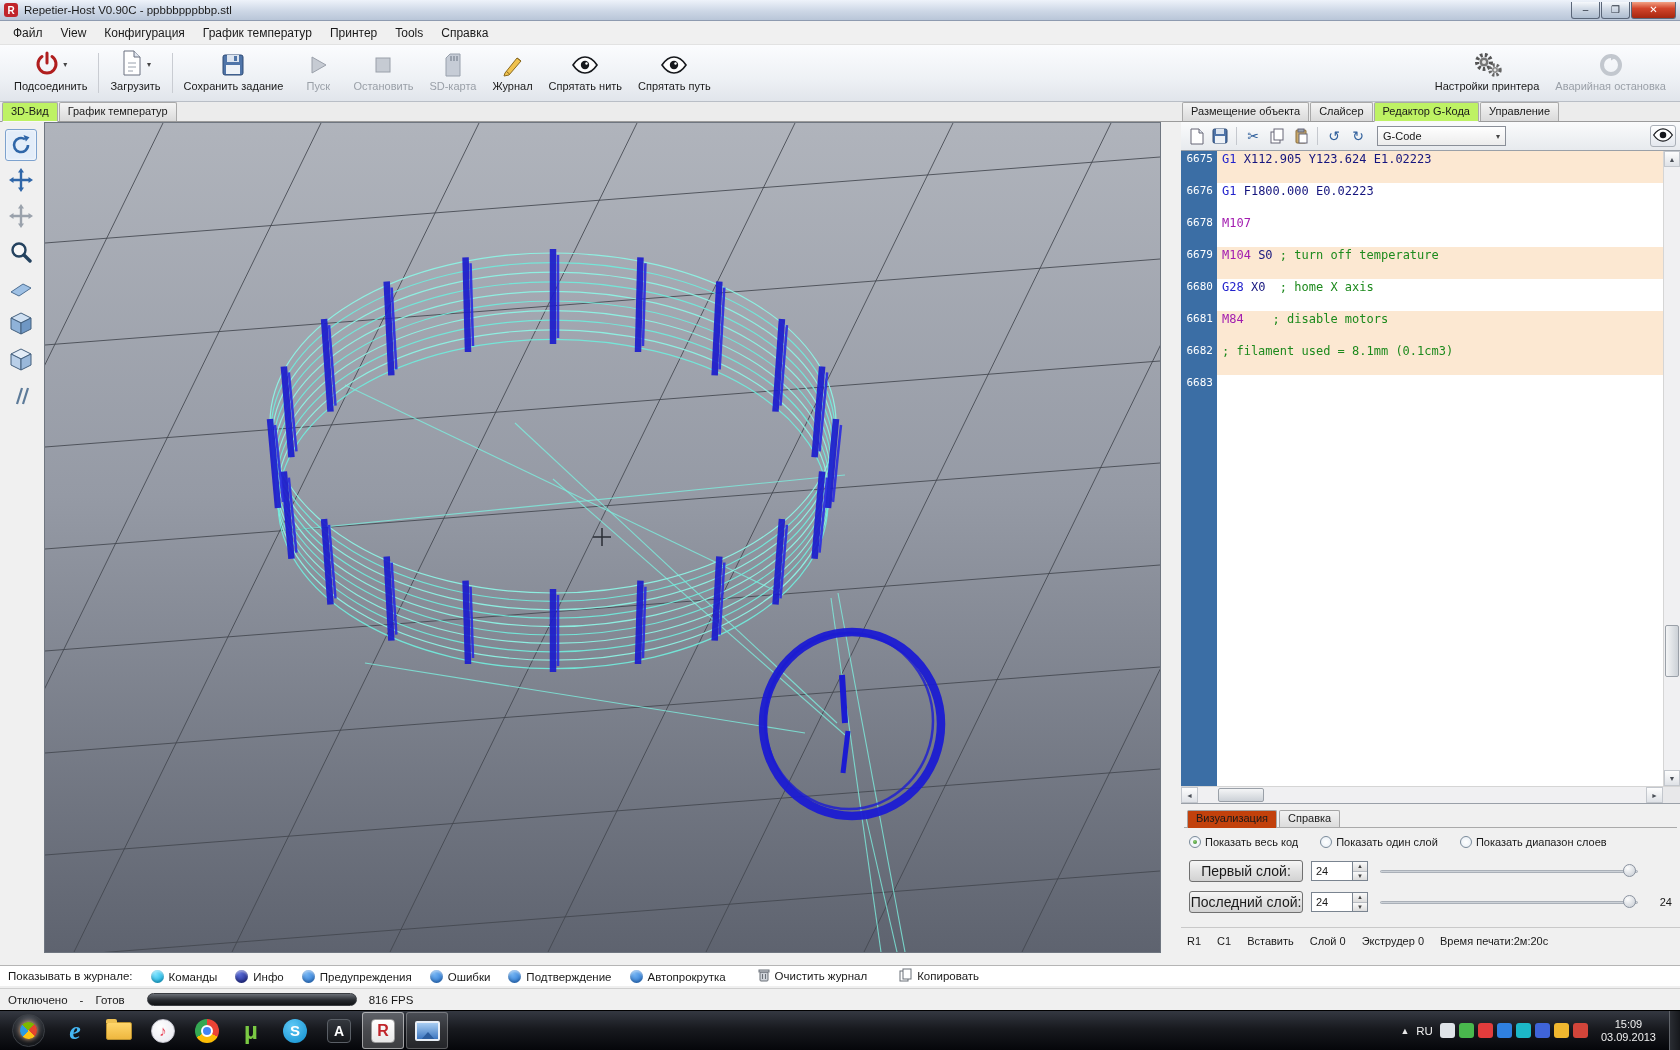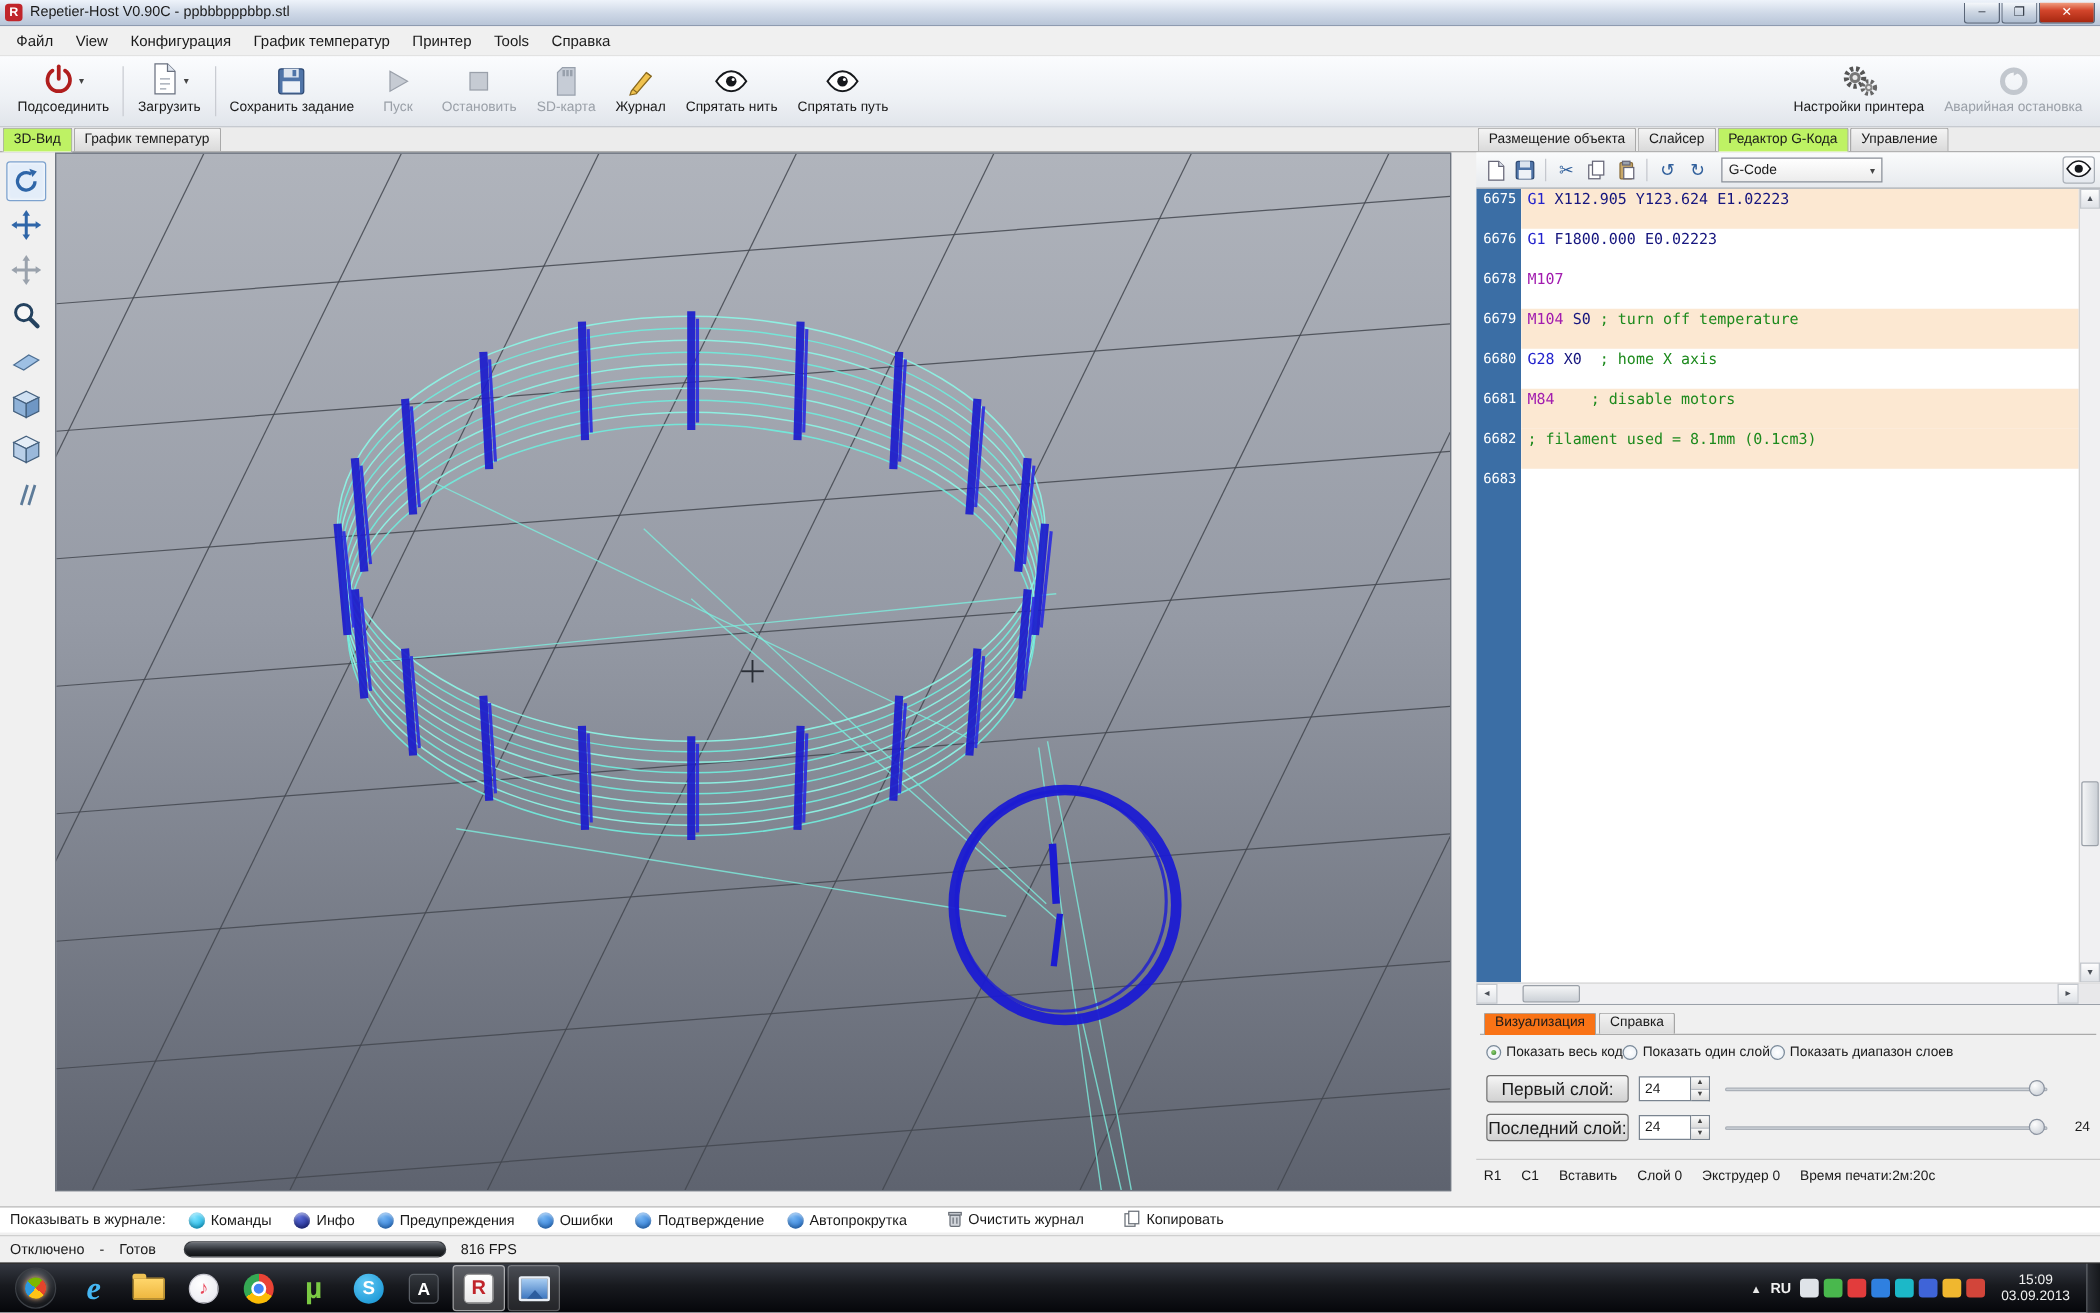--- a/index.html
+++ b/index.html
@@ -73,23 +73,23 @@
 .vs-track{flex:1;position:relative}
 .vs-thumb{position:absolute;left:1px;right:1px;top:76%;height:52px;background:linear-gradient(90deg,#f4f5f6,#ccd1d7);border:1px solid #9aa0a8;border-radius:2px}
 .hscroll{height:17px;background:#f0f0f2;border-top:1px solid #d5d5d5;display:flex}
 .hs-track{flex:1;position:relative}
 .hs-thumb{position:absolute;top:1px;bottom:1px;left:20px;width:46px;background:linear-gradient(#f4f5f6,#ccd1d7);border:1px solid #9aa0a8;border-radius:2px}
 .hs-corner{width:17px;background:#e8e8ea}
 
 .viz{margin-top:6px;padding:0 3px}
 .viz-tabs{display:flex;padding-left:3px;border-bottom:1px solid #aaa}
 .viz-tab{height:17px;padding:1px 8px;font-size:11px;border:1px solid #a5a5a5;border-bottom:none;background:linear-gradient(#f2f2f2,#dcdcdc);border-radius:2px 2px 0 0;margin-right:2px}
-.viz-tab.active{background:#f97316;height:18px;margin-bottom:-1px}
+.viz-tab.active{background:#c2410c;height:18px;margin-bottom:-1px}
 .viz-body{padding:5px 5px 2px}
-.radio-row{display:flex;align-items:center;height:18px}
+.radio-row{display:flex;align-items:center;gap:22px;height:18px}
 .radio{display:flex;align-items:center;gap:4px;font-size:11px}
 .rdot{width:12px;height:12px;border-radius:50%;border:1px solid #7a8a9a;background:radial-gradient(#fff,#e6edf4);position:relative;flex:none}
 .radio[data-on="true"] .rdot::after{content:"";position:absolute;inset:3px;border-radius:50%;background:radial-gradient(circle at 40% 35%,#8ed06c,#2f7d2f)}
 .layer-row{display:flex;align-items:center;margin-top:9px;gap:8px}
 .layer-btn{width:114px;height:22px;border:1px solid #707070;border-radius:3px;background:linear-gradient(#f6f6f6,#e2e2e2 50%,#d2d2d2);font-size:14px;display:flex;align-items:center;justify-content:center;flex:none}
 .spin{display:flex;height:20px;flex:none}
 .spin-input{width:42px;border:1px solid #7a8490;background:#fff;font-size:11px;display:flex;align-items:center;padding:0 4px}
 .spin-btns{width:15px;display:flex;flex-direction:column;border:1px solid #7a8490;border-left:none}
 .spin-b{flex:1;font-size:6px;display:flex;align-items:center;justify-content:center;background:linear-gradient(#fafafa,#dcdcdc);color:#444}
 .spin-b + .spin-b{border-top:1px solid #b8bcc2}
@@ -123,21 +123,21 @@
 .ico-chrome{width:24px;height:24px;border-radius:50%;background:conic-gradient(#ea4335 0 33%,#fbbc05 0 66%,#34a853 0);position:relative}
 .ico-chrome::after{content:"";position:absolute;inset:6px;border-radius:50%;background:#4285f4;border:2px solid #fff}
 .glyph-ut{font-size:24px;font-weight:bold;color:#7ac943}
 .ico-skype{width:24px;height:24px;border-radius:50%;background:radial-gradient(circle at 38% 30%,#5fc8f5,#0f8fd0);color:#fff;font-size:15px;font-weight:bold;display:flex;align-items:center;justify-content:center}
 .ico-aimp{width:24px;height:24px;border-radius:4px;background:linear-gradient(#34383e,#14161a);border:1px solid #5a5f66;color:#fff;font-size:14px;font-weight:bold;display:flex;align-items:center;justify-content:center}
 .ico-rep{width:24px;height:24px;border-radius:4px;background:linear-gradient(#fff,#e8e8e8);border:1px solid #999;color:#c0252b;font-size:16px;font-weight:bold;display:flex;align-items:center;justify-content:center}
 .ico-photo{width:25px;height:20px;background:linear-gradient(#a8cdf2,#3c76c0);border:2px solid #e8eef6;border-radius:2px;position:relative;overflow:hidden}
 .ico-photo::after{content:"";position:absolute;bottom:-3px;left:2px;border-left:9px solid transparent;border-right:9px solid transparent;border-bottom:10px solid #2c5d9e}
 .tray{margin-left:auto;display:flex;align-items:center;gap:7px}
 .tray-up{color:#e8e8e8;font-size:9px}
-.tray-lang{color:#f0f0f0;font-size:11.5px;font-weight:bold}
+.tray-lang{color:#f0f0f0;font-size:11.5px;font-weight:normal}
 .tray-ico{width:15px;height:15px;border-radius:3px}
 .clock{color:#f0f0f0;font-size:11px;text-align:center;line-height:13px;margin:0 6px}
 .show-desktop{width:11px;height:40px;border-left:1px solid #60646a;background:linear-gradient(90deg,#2a2d33,#16181c)}
 </style>
 </head>
 <body>
 
 <div class="screen">
 
   <div class="titlebar">

